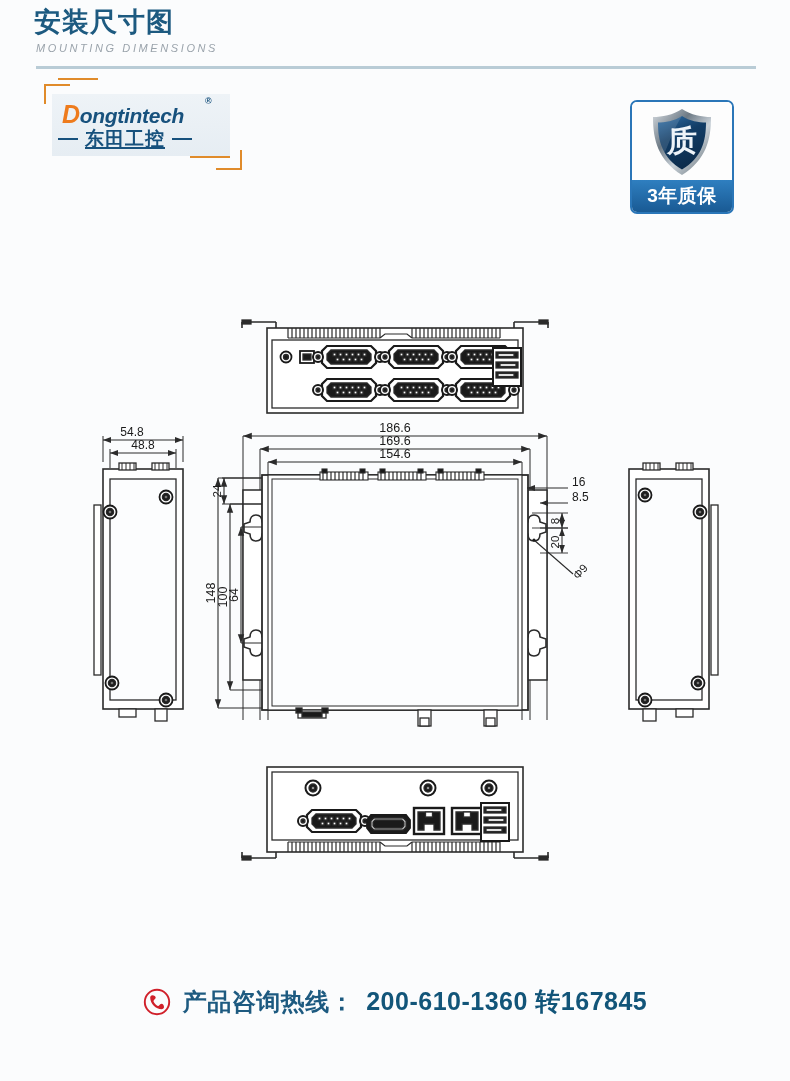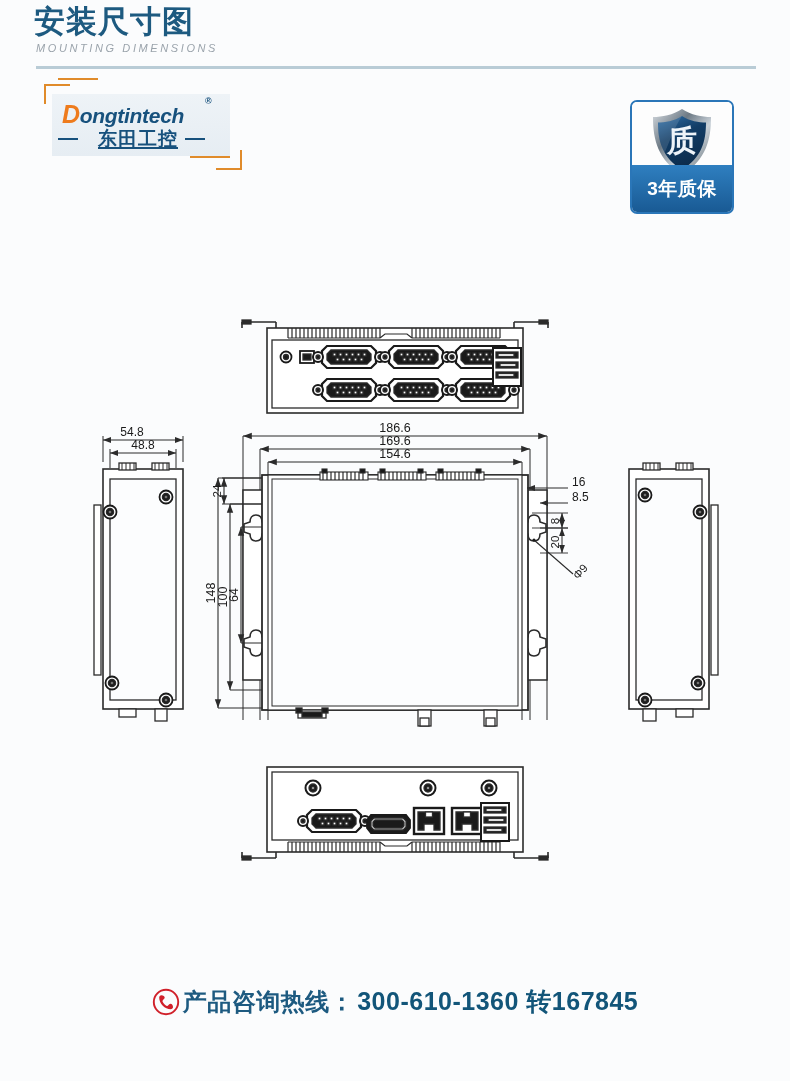--- a/index.html
+++ b/index.html
@@ -10,21 +10,21 @@
     background: #fbfcfd;
     font-family: "Liberation Sans", "DejaVu Sans", sans-serif;
     position: relative;
     overflow: hidden;
   }
 
   
   .header { position: absolute; left: 0; top: 0; width: 790px; height: 78px; }
   .header-title {
     position: absolute; left: 34px; top: 6px;
-    font-size: 31px; font-weight: 700; color: #1d5a80;
+    font-size: 27px; font-weight: 700; color: #1d5a80;
     letter-spacing: 1px; line-height: 32px;
   }
   .header-sub {
     position: absolute; left: 36px; top: 42px;
     font-size: 11px; color: #9aa3ab; font-style: italic;
     letter-spacing: 2.6px; font-weight: 400;
   }
   .header-rule {
     position: absolute; left: 36px; top: 66px;
     width: 720px; height: 3px; background: #b9ccd6;
@@ -56,53 +56,53 @@
     font-size: 9px; color: #17517d; font-weight: 700;
   }
   .logo-cn-row {
     position: absolute; left: 14px; top: 42px;
     width: 166px; display: flex; align-items: center; gap: 7px;
   }
   .logo-dash { height: 2px; background: #17517d; flex: 0 0 20px; }
   .logo-cn {
     font-size: 19px; font-weight: 700; color: #17517d;
     letter-spacing: 1px; text-decoration: underline;
-    text-decoration-thickness: 2px; text-underline-offset: 2px; margin-left: 13px;
+    text-decoration-thickness: 2px; text-underline-offset: 2px;
   }
 
   
   .badge {
     position: absolute; left: 630px; top: 100px;
     width: 104px; height: 114px;
     background: #ffffff;
     border: 2px solid #2a76b8;
     border-radius: 7px;
     overflow: hidden;
   }
   .badge-shield-area {
     position: relative; width: 100%; height: 78px;
     background: #fdfdfd;
   }
   .badge-bottom {
-    position: absolute; left: 0; bottom: 0; width: 100%; height: 47px;
+    position: absolute; left: 0; bottom: 0; width: 100%; height: 32px;
     background: linear-gradient(180deg,#2f7fc0 0%, #195a94 100%);
     color: #fff; font-size: 19px; font-weight: 700;
     display: flex; align-items: center; justify-content: center;
     letter-spacing: 0.5px;
   }
   .shield-svg { position: absolute; left: 50%; top: 4px; transform: translateX(-50%); }
 
   
   .canvas { position: absolute; left: 0; top: 250px; width: 790px; height: 640px; }
   .drawing-svg { display: block; }
 
   
   .contact {
     position: absolute; left: 0; top: 985px; width: 790px;
-    display: flex; align-items: center; justify-content: center; gap: 3px;
+    display: flex; align-items: center; justify-content: center; gap: 12px;
   }
   .phone-icon { flex: 0 0 auto; }
   .contact-label {
     font-size: 24px; font-weight: 700; color: #1d5a80; letter-spacing: 0.5px;
   }
   .contact-number {
     font-size: 25px; font-weight: 700; color: #125579; letter-spacing: 0.5px;
   }
 </style>
 </head>
@@ -524,14 +524,14 @@
 <div class="contact">
   <svg class="phone-icon" width="28" height="28" viewBox="0 0 28 28">
     <circle cx="14" cy="14" r="12.2" fill="none" stroke="#d0202a" stroke-width="1.9"></circle>
     <path d="M9.3 7.2 c2.1 0 3.4 1.1 3.4 2.4 c0 1.1 -0.9 1.7 -1.6 2.3
              c-0.6 0.5 -0.8 1.1 -0.4 1.9 c0.8 1.6 2.1 3 3.7 3.9
              c0.8 0.4 1.4 0.2 1.9 -0.4 c0.6 -0.7 1.2 -1.6 2.3 -1.6
              c1.3 0 2.4 1.3 2.4 3.4 c0 1.3 -1 2.2 -2.4 2.2
              c-5.6 0 -11.4 -6 -11.4 -11.6 c0 -1.4 0.9 -2.5 2.1 -2.5 Z" fill="#d0202a"></path>
   </svg>
   <span class="contact-label">产品咨询热线：</span>
-  <span class="contact-number">300-610-1360 转167845</span>
+  <span class="contact-number">200-610-1360 转167845</span>
 </div>
 
 </body></html>

